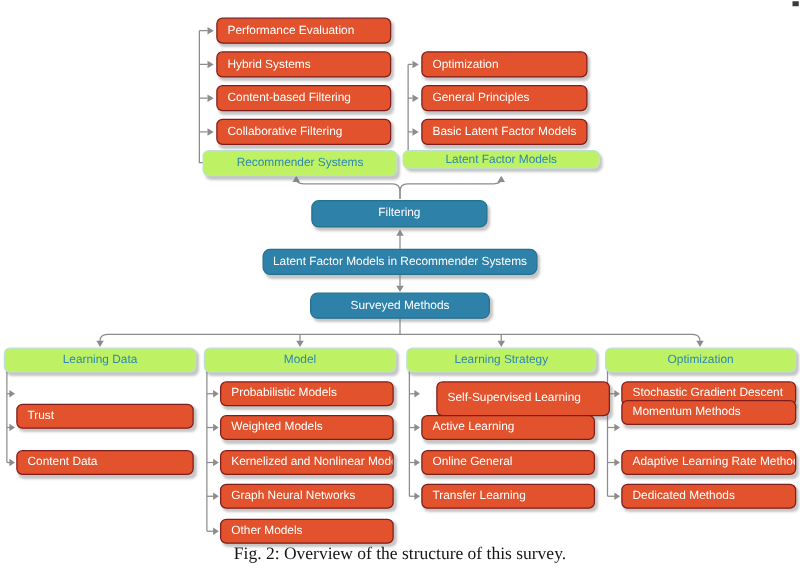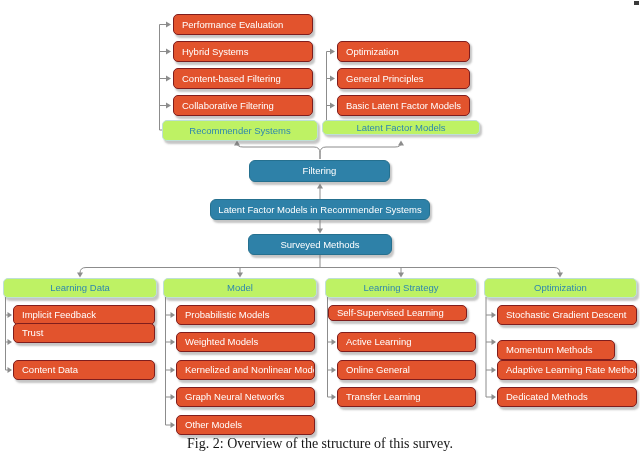--- a/index.html
+++ b/index.html
@@ -146,40 +146,39 @@
   <div class="box topic" style="left:337px;top:41px;width:133px;height:21px">Optimization</div>
   <div class="box topic" style="left:337px;top:68px;width:133px;height:21px">General Principles</div>
   <div class="box topic" style="left:337px;top:95px;width:133px;height:21px">Basic Latent Factor Models</div>
   <div class="box category" style="left:322px;top:120px;width:158px;height:15px">Latent Factor Models</div>
 
   <div class="box level" style="left:249px;top:160px;width:141px;height:22px">Filtering</div>
   <div class="box level" style="left:210px;top:199px;width:220px;height:21px">Latent Factor Models in Recommender Systems</div>
   <div class="box level" style="left:248px;top:234px;width:144px;height:21px">Surveyed Methods</div>
 
   <div class="box category" style="left:3px;top:278px;width:154px;height:20px">Learning Data</div>
-  <div class="box topic" style="left:13px;top:305px;width:142px;height:20px">Implicit Feedback</div>
   <div class="box topic" style="left:13px;top:323px;width:142px;height:20px">Trust</div>
   <div class="box topic" style="left:13px;top:360px;width:142px;height:20px">Content Data</div>
 
   <div class="box category" style="left:163px;top:278px;width:154px;height:20px">Model</div>
   <div class="box topic" style="left:176px;top:305px;width:139px;height:20px">Probabilistic Models</div>
   <div class="box topic" style="left:176px;top:332px;width:139px;height:20px">Weighted Models</div>
   <div class="box topic" style="left:176px;top:360px;width:139px;height:20px">Kernelized and Nonlinear Models</div>
   <div class="box topic" style="left:176px;top:387px;width:139px;height:20px">Graph Neural Networks</div>
   <div class="box topic" style="left:176px;top:415px;width:139px;height:20px">Other Models</div>
 
   <div class="box category" style="left:325px;top:278px;width:152px;height:20px">Learning Strategy</div>
-  <div class="box topic" style="left:328px;top:305px;width:139px;height:16px">Self-Supervised Learning</div>
+  <div class="box topic" style="left:349px;top:305px;width:139px;height:28px">Self-Supervised Learning</div>
   <div class="box topic" style="left:337px;top:332px;width:139px;height:20px">Active Learning</div>
   <div class="box topic" style="left:337px;top:360px;width:139px;height:20px">Online General</div>
   <div class="box topic" style="left:337px;top:387px;width:139px;height:20px">Transfer Learning</div>
 
   <div class="box category" style="left:484px;top:278px;width:153px;height:20px">Optimization</div>
   <div class="box topic" style="left:497px;top:305px;width:140px;height:20px">Stochastic Gradient Descent</div>
-  <div class="box topic" style="left:497px;top:340px;width:118px;height:20px">Momentum Methods</div>
+  <div class="box topic" style="left:497px;top:320px;width:140px;height:20px">Momentum Methods</div>
   <div class="box topic" style="left:497px;top:360px;width:140px;height:20px">Adaptive Learning Rate Methods</div>
   <div class="box topic" style="left:497px;top:387px;width:140px;height:20px">Dedicated Methods</div>
 
   <div class="caption">Fig. 2: Overview of the structure of this survey.</div>
 
   <div class="edge-mark"></div>
 
 </div>
 
 </body></html>

